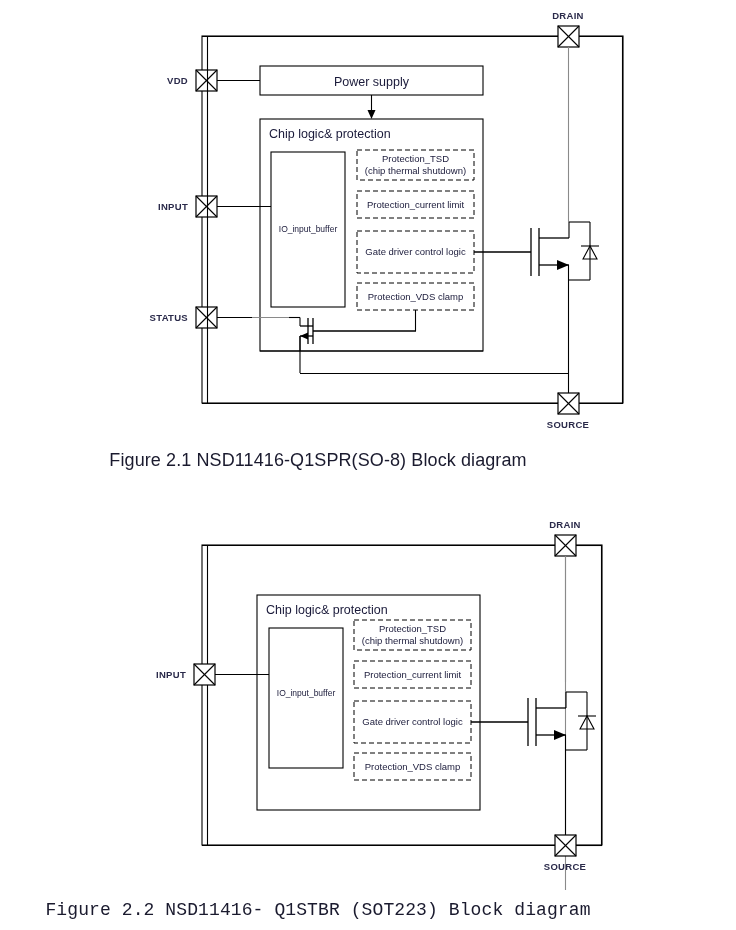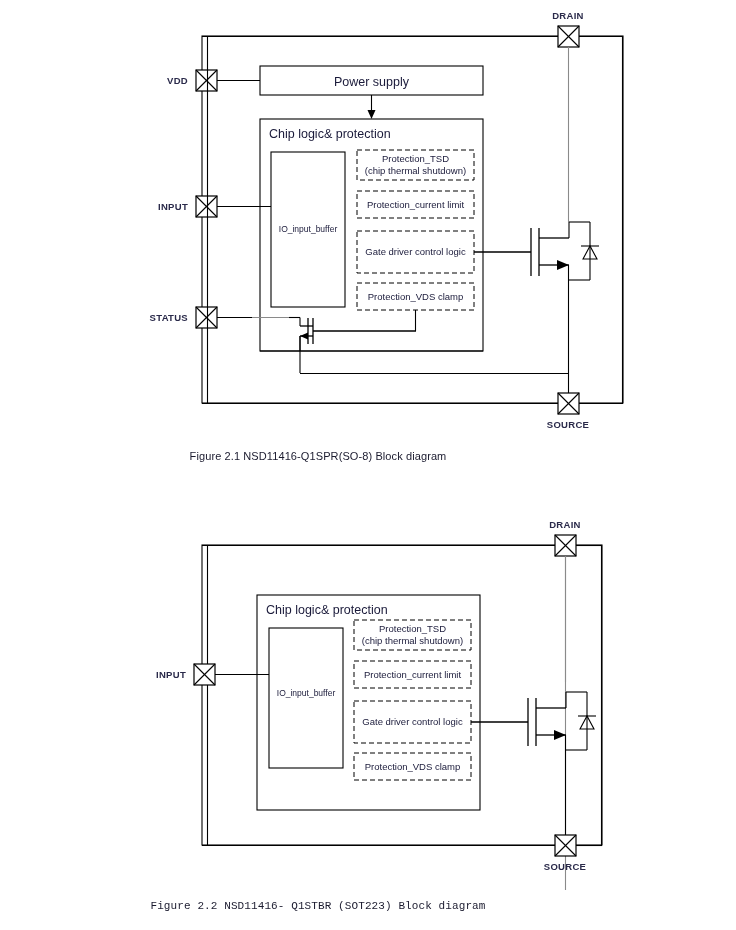--- a/index.html
+++ b/index.html
@@ -27,21 +27,21 @@
     top: 0;
     width: 736px;
   }
   .fig svg {
     display: block;
   }
   .caption {
     position: absolute;
     width: 612px;
     text-align: center;
-    font-size: 11px;
+    font-size: 18px;
     color: #1a1a2e;
     letter-spacing: 0.1px;
   }
   #caption-1 { top: 450px; }
   #caption-2 { top: 900px; font-family: Liberation Mono, monospace; }
 
   
   text {
     font-family: "Liberation Sans", sans-serif;
     fill: #1a1a3a;

